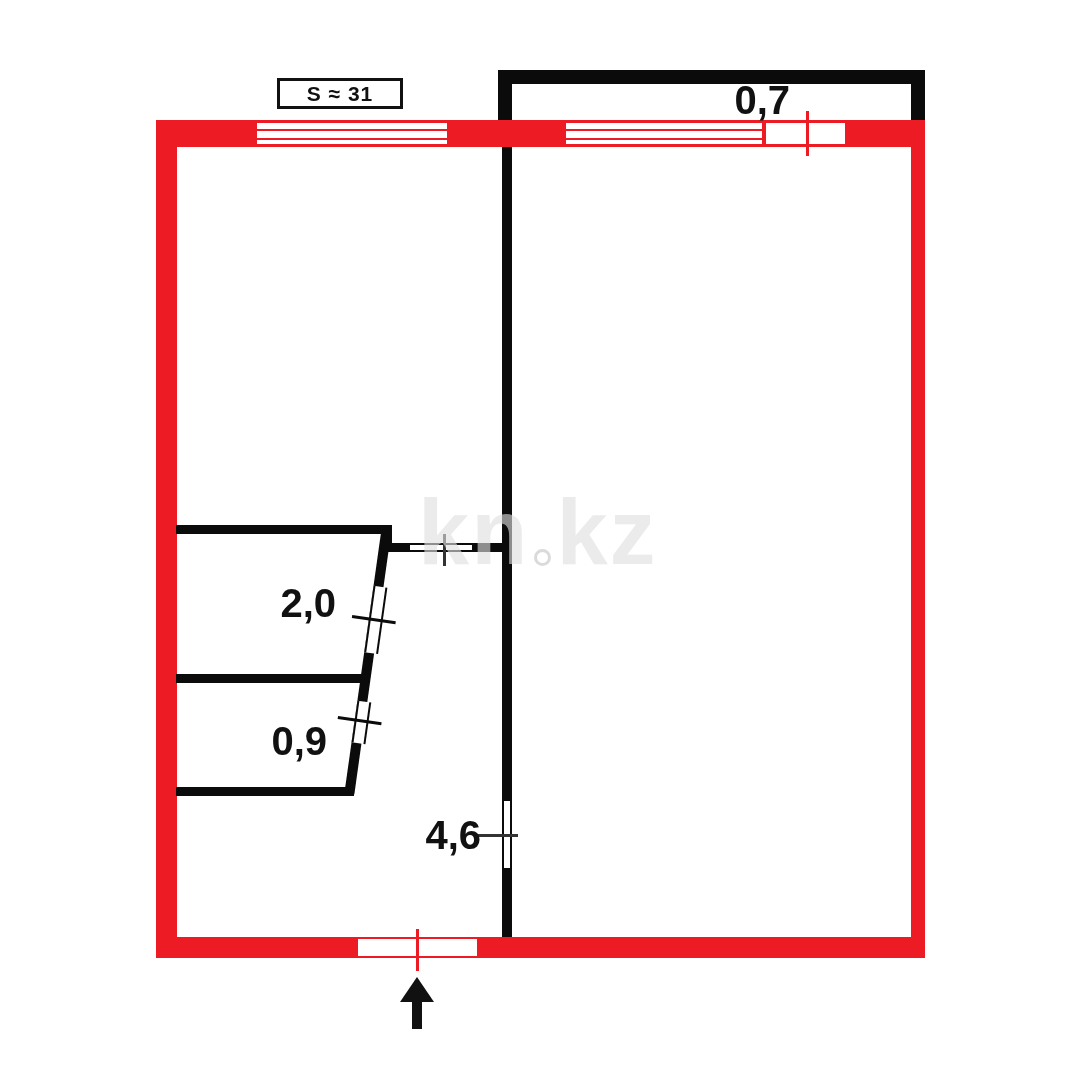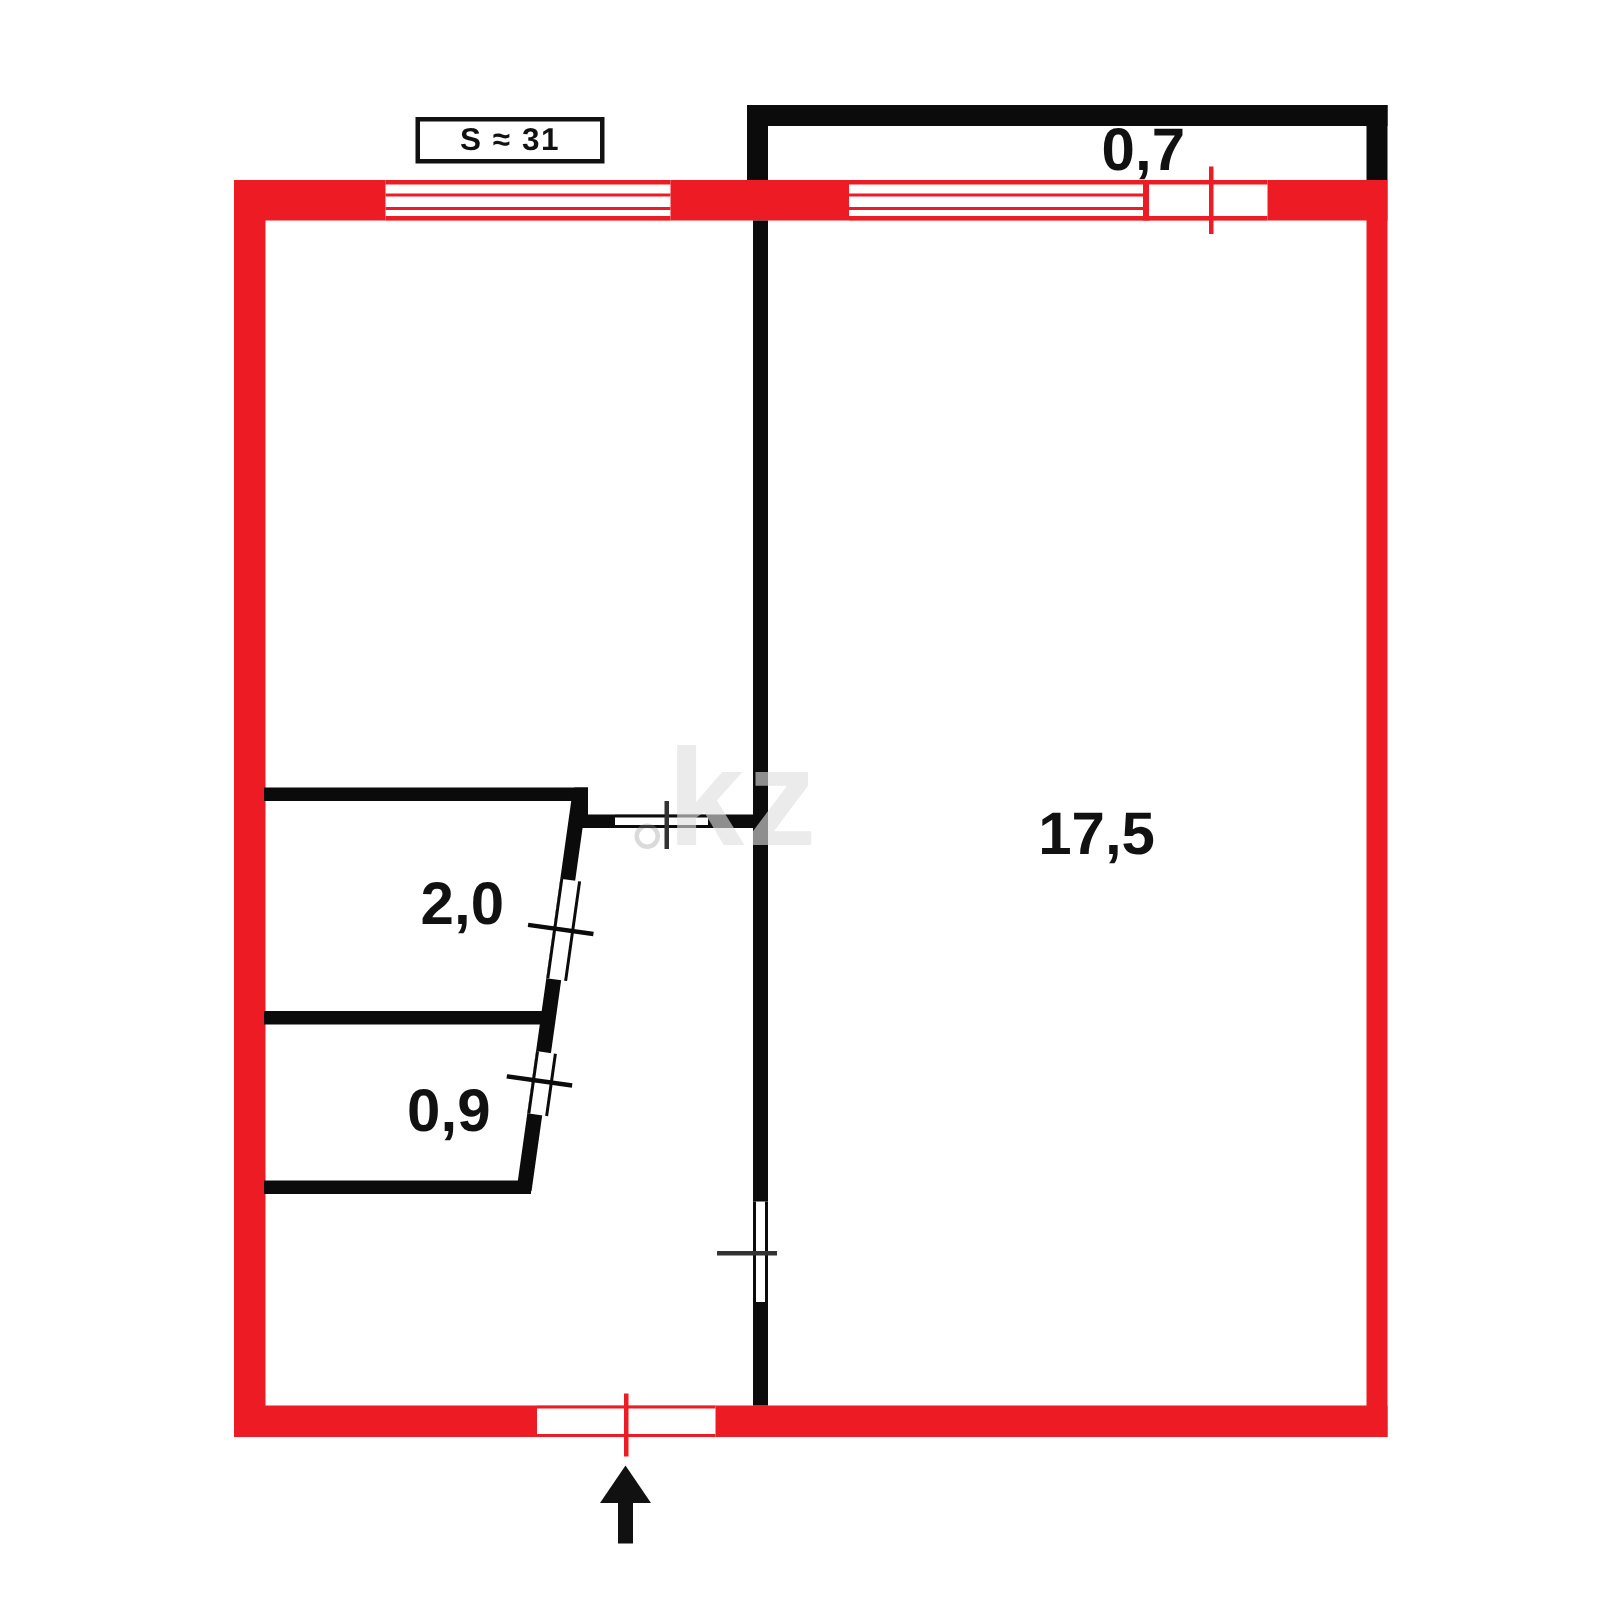--- a/index.html
+++ b/index.html
@@ -110,25 +110,26 @@
   <div class="abs blk z3" style="left:176px;top:787px;width:178px;height:9px;"></div>
 
   <div class="abs z3" id="diagonal-wall" style="left:381px;top:533px;width:10px;height:263px;">
     <div class="door-v" style="top:54px;height:67px;"></div>
     <div class="dtick" style="top:86px;"></div>
     <div class="door-v" style="top:170px;height:42px;"></div>
     <div class="dtick" style="top:188px;"></div>
   </div>
 
   <div class="abs room-label" style="left:650px;top:78px;">0,7</div>
-  <div class="abs room-label" style="left:630px;top:534px;">17,5</div>
   <div class="abs room-label" style="left:196px;top:581px;">2,0</div>
   <div class="abs room-label" style="left:187px;top:719px;">0,9</div>
+  <div class="abs room-label" style="left:341px;top:813px;">4,6</div>
 
   <div class="abs" id="watermark">
+    <span>kn</span>
     <span class="wm-dot"></span>
     <span>kz</span>
   </div>
 
   <div class="abs" id="arrow-head"></div>
   <div class="abs" id="arrow-shaft"></div>
 
 </div>
 
 </body></html>

